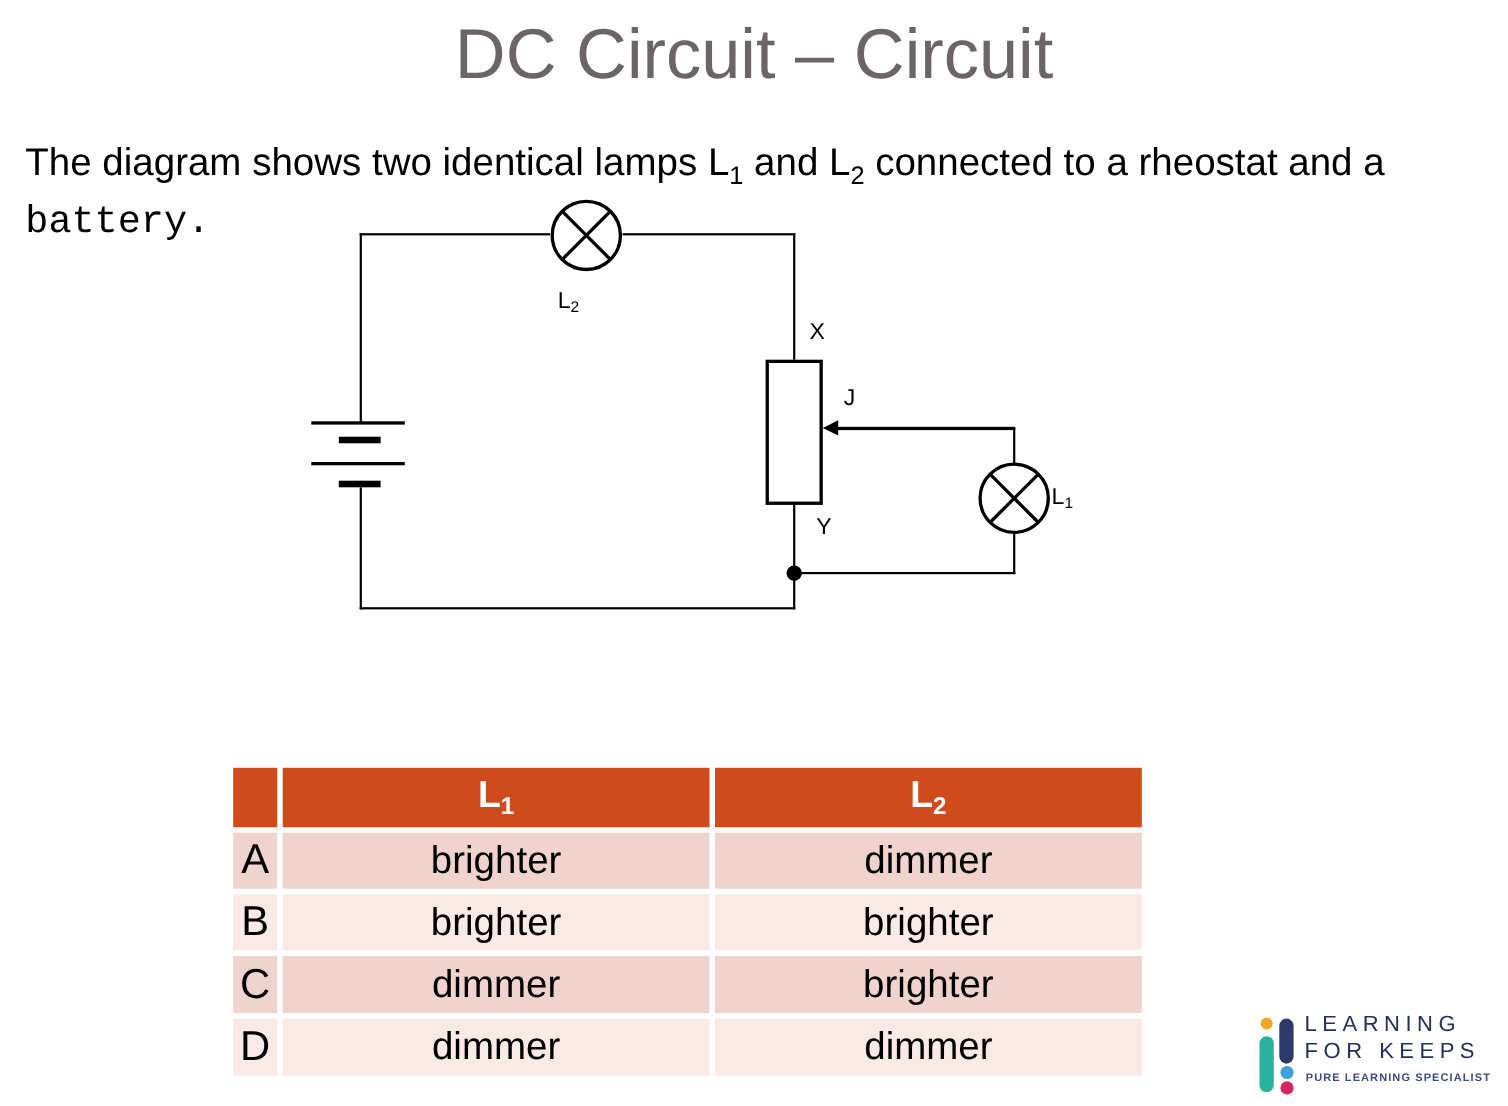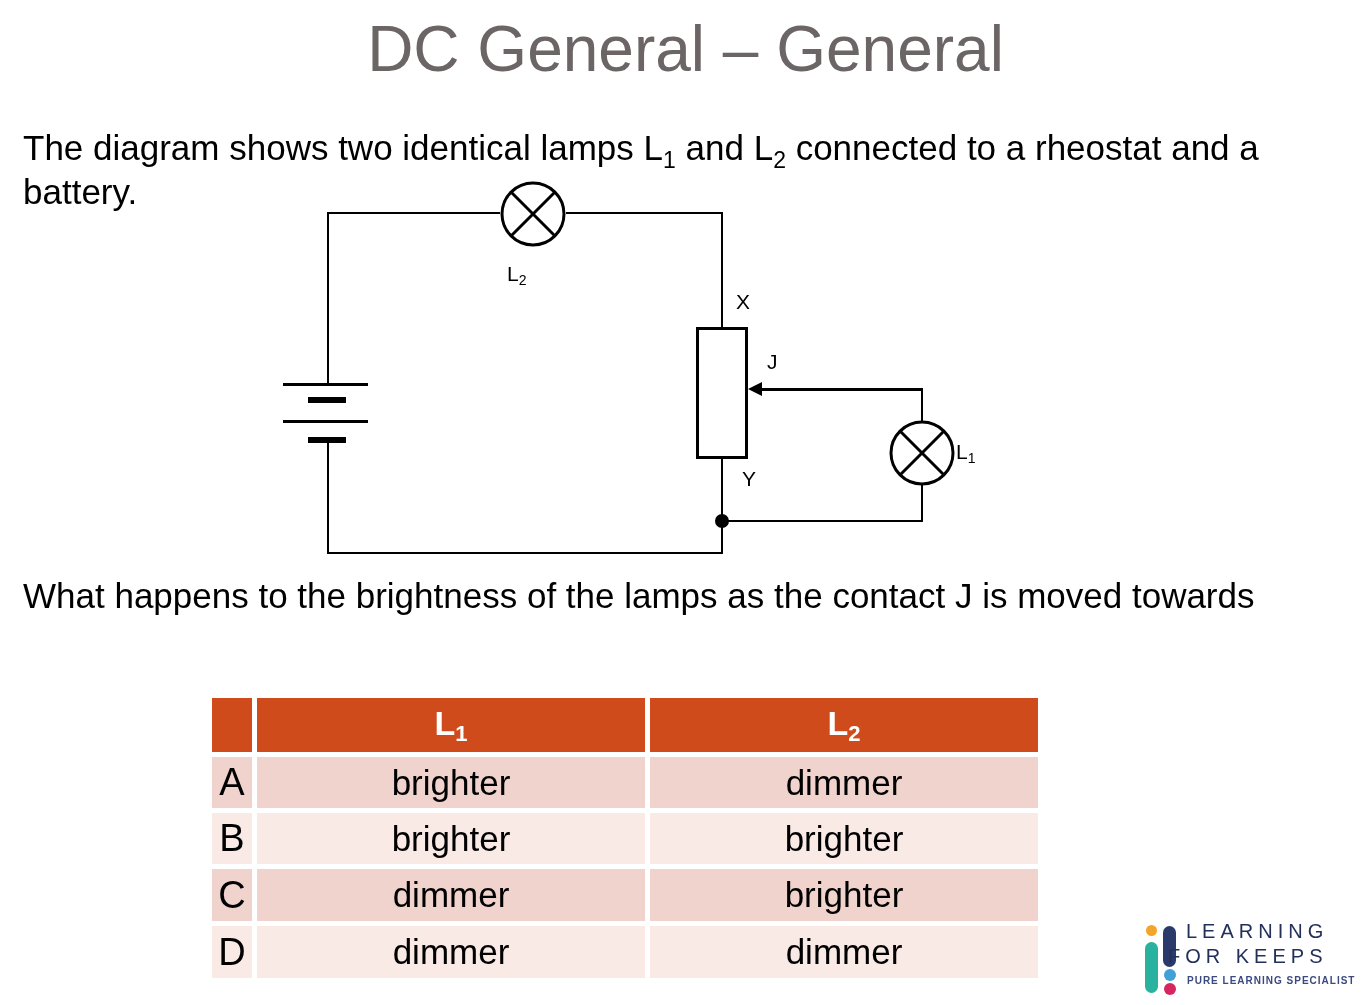--- a/index.html
+++ b/index.html
@@ -64,26 +64,26 @@
   .logo-tagline {
     position:absolute; left:47px; top:60px; font-size:10px; font-weight:bold;
     letter-spacing:1px; color:#3b4a80; line-height:1; white-space:nowrap;
   }
 </style>
 </head>
 <body>
 
 <div class="slide">
 
-  <div class="title">DC General – General</div>
+  <div class="title">DC Circuit – Circuit</div>
 
   <div class="txt body-text" style="left:23px; top:130px;">
     <span>The diagram shows two identical lamps L</span><span class="bsub">1</span><span> and L</span><span class="bsub">2</span><span> connected to a rheostat and a</span>
   </div>
-  <div class="txt body-text" style="left:23px; top:174px;">battery.</div>
+  <div class="txt body-text" style="left:23px; top:185px;font-family:Liberation Mono, monospace;">battery.</div>
 
   <div class="abs" style="left:0; top:0; width:1371px; height:1005px;">
 
     <div class="wire" style="left:327px; top:212px; width:173px; height:2px;"></div>
     <div class="wire" style="left:566px; top:212px; width:157px; height:2px;"></div>
     <div class="wire" style="left:327px; top:212px; width:2px; height:172px;"></div>
     <div class="wire" style="left:327px; top:443px; width:2px; height:111px;"></div>
     <div class="wire" style="left:327px; top:552px; width:396px; height:2px;"></div>
     <div class="wire" style="left:721px; top:212px; width:2px; height:117px;"></div>
     <div class="wire" style="left:721px; top:458px; width:2px; height:96px;"></div>
@@ -119,21 +119,20 @@
       <span>L</span><span class="csub">2</span>
     </div>
     <div class="txt clabel" style="left:736px; top:291px;">X</div>
     <div class="txt clabel" style="left:767px; top:351px;">J</div>
     <div class="txt clabel" style="left:742px; top:468px;">Y</div>
     <div class="txt clabel" style="left:956px; top:441px;">
       <span>L</span><span class="csub">1</span>
     </div>
   </div>
 
-  <div class="txt body-text" style="left:23px; top:578px;">What happens to the brightness of the lamps as the contact J is moved towards</div>
 
   <div class="answer-table">
     <div class="cell head"></div>
     <div class="cell head">
       <span><span>L</span><span class="hsub">1</span></span>
     </div>
     <div class="cell head">
       <span><span>L</span><span class="hsub">2</span></span>
     </div>
 
@@ -154,17 +153,17 @@
     <div class="cell val row-bd">dimmer</div>
   </div>
 
   <div class="logo">
     <div class="shape" style="left:6px; top:9px; width:11px; height:11px; border-radius:50%; background:#f2a42d;"></div>
     <div class="shape" style="left:23px; top:10px; width:13px; height:41px; border-radius:7px; background:#2c3a6b;"></div>
     <div class="shape" style="left:5px; top:26px; width:13px; height:51px; border-radius:7px; background:#29b2a0;"></div>
     <div class="shape" style="left:24px; top:53px; width:12px; height:12px; border-radius:50%; background:#42a0d8;"></div>
     <div class="shape" style="left:24px; top:67px; width:12px; height:12px; border-radius:50%; background:#d6255f;"></div>
     <div class="logo-name" style="left:46px; top:5px;">LEARNING</div>
-    <div class="logo-name" style="left:28px; top:30px;">FOR KEEPS</div>
+    <div class="logo-name" style="left:46px; top:30px;">FOR KEEPS</div>
     <div class="logo-tagline">PURE LEARNING SPECIALIST</div>
   </div>
 
 </div>
 
 </body></html>

